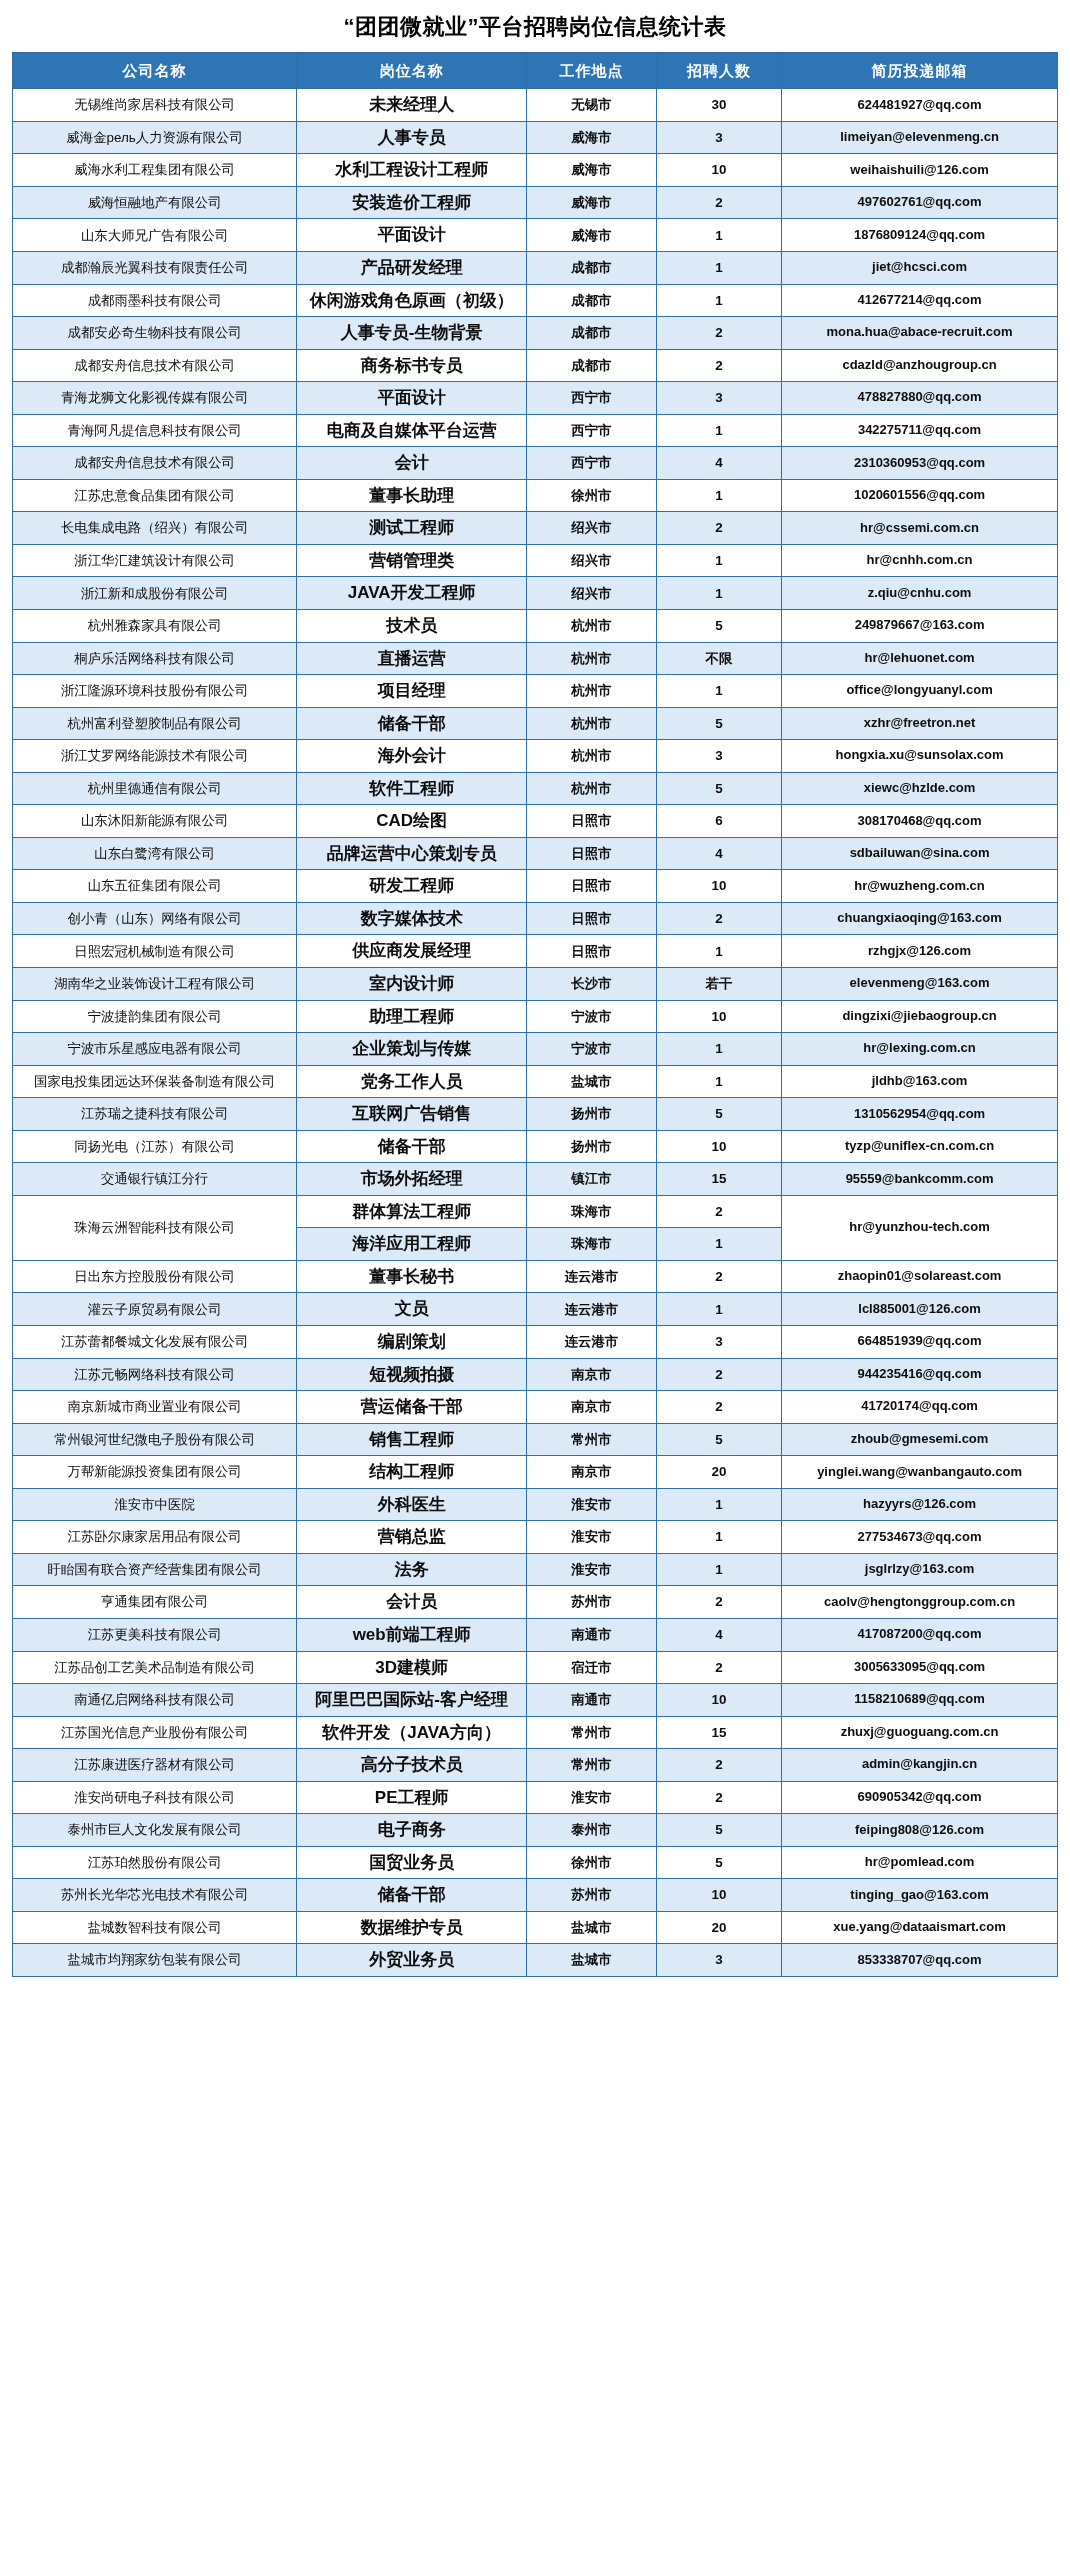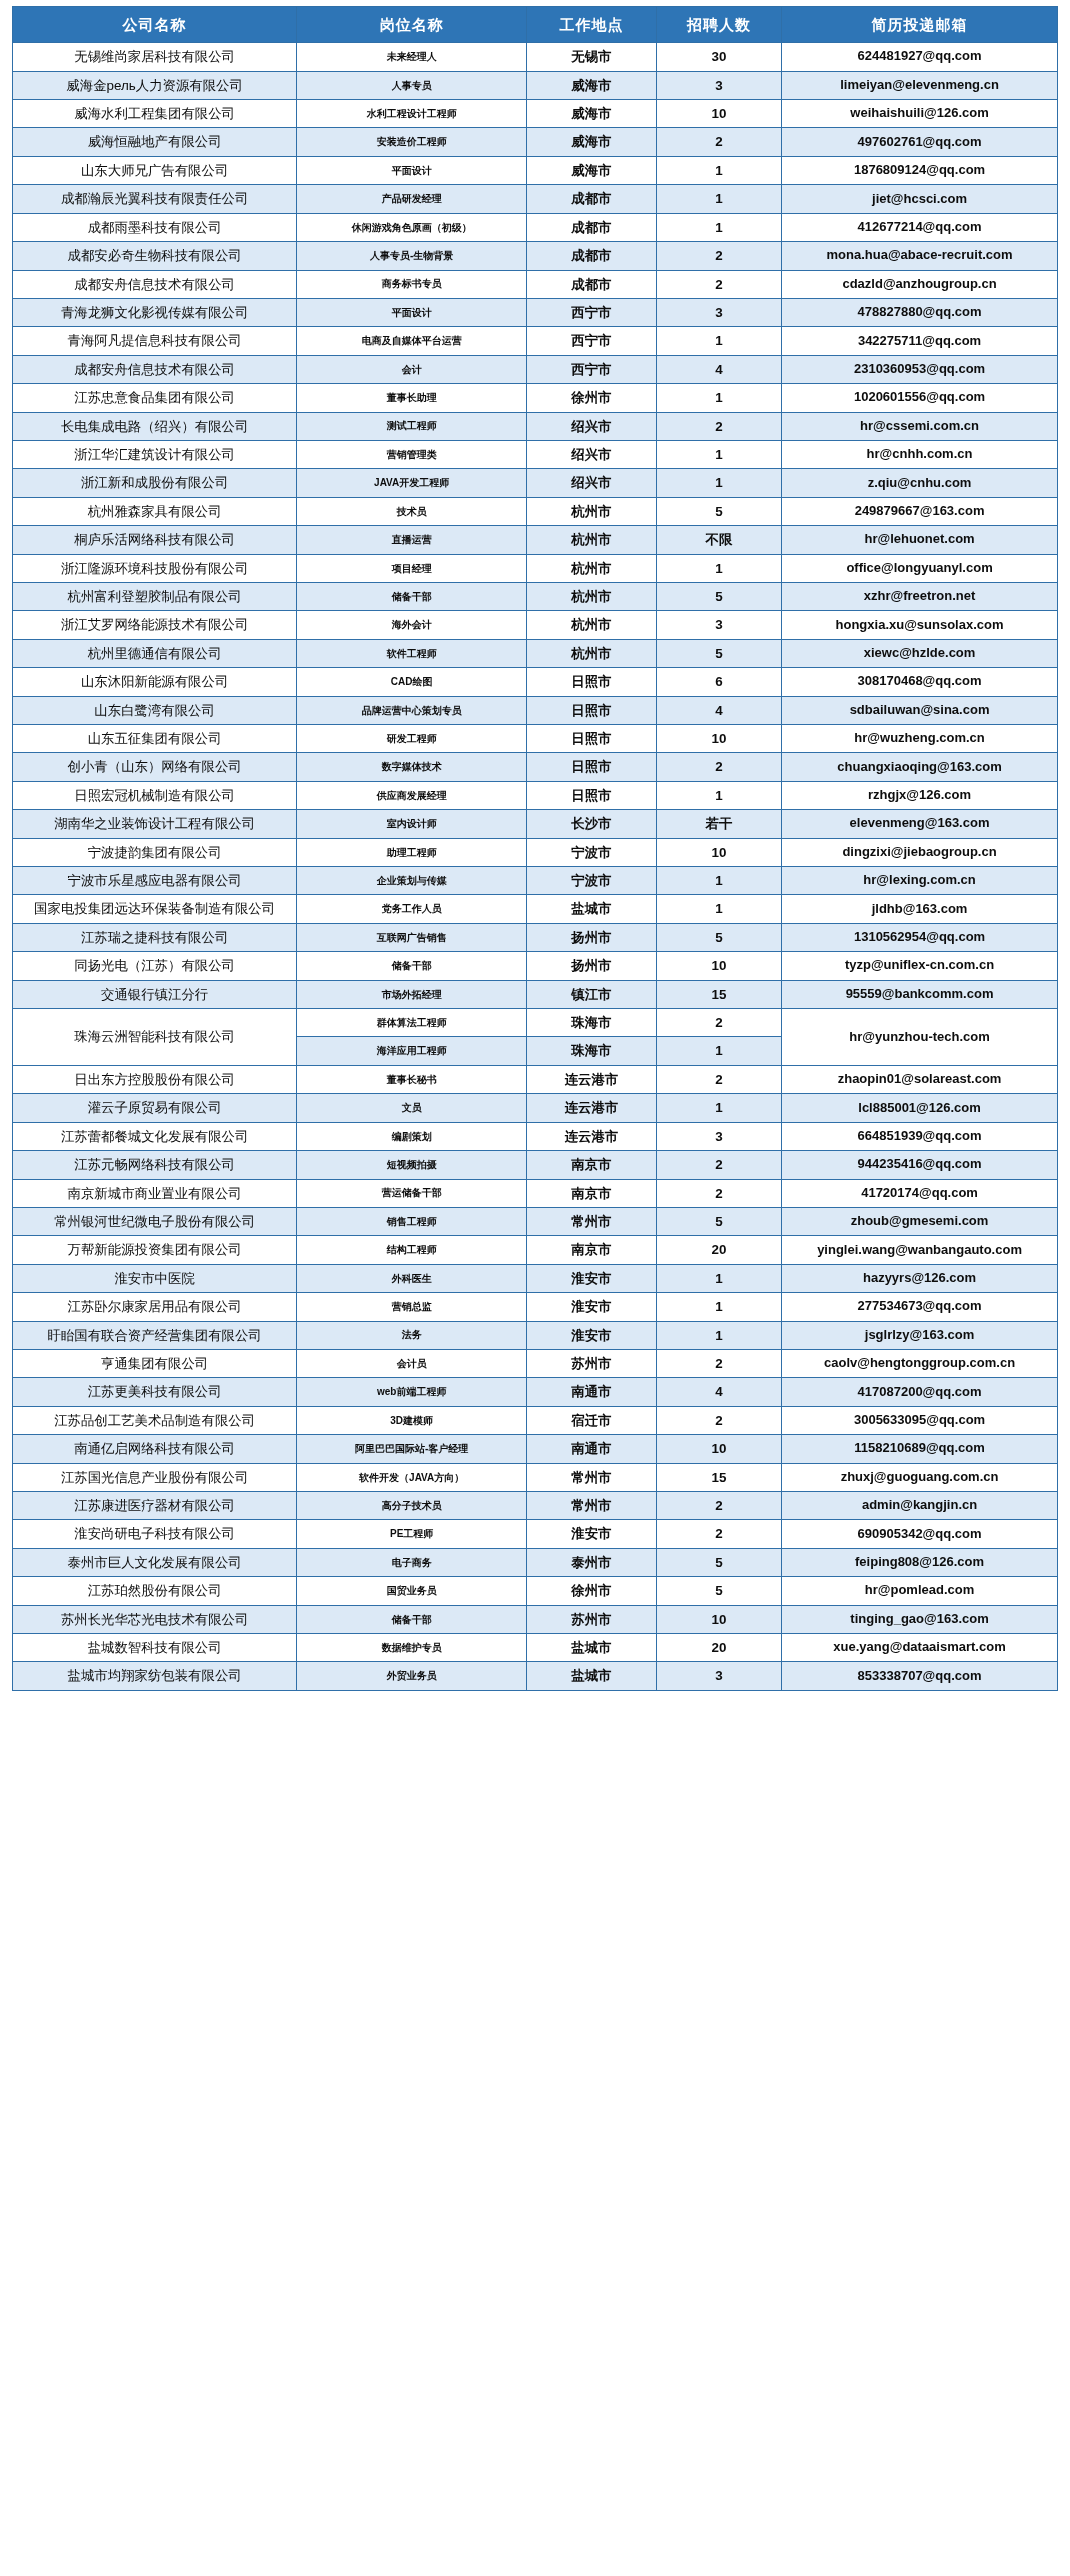--- a/index.html
+++ b/index.html
@@ -40,34 +40,35 @@
     background:#2e75b6;
     color:#ffffff;
     font-weight:bold;
     font-size:15px;
     padding:9px 6px;
     letter-spacing:1px;
   }
   tbody tr.odd td{background:#ffffff;}
   tbody tr.even td{background:#dce9f6;}
   td.company{font-weight:normal;font-size:13.4px;}
-  td.position{font-weight:bold;font-size:10px;}
+  td.position{font-weight:bold;font-size:17px;}
   td.city{font-weight:bold;font-size:13.4px;}
   td.count{font-weight:bold;font-size:13.4px;}
   td.email{font-weight:bold;font-size:13px;}
   col.c-company{width:27.2%;}
   col.c-position{width:22.0%;}
   col.c-city{width:12.4%;}
   col.c-count{width:12.0%;}
   col.c-email{width:26.4%;}
 </style>
 </head>
 <body>
 
 <div id="doc">
+  <div class="doc-title">“团团微就业”平台招聘岗位信息统计表</div>
 
   <table>
     <colgroup>
       <col class="c-company">
         <col class="c-position">
         <col class="c-city">
         <col class="c-count">
         <col class="c-email">
     </colgroup>
     <thead>

